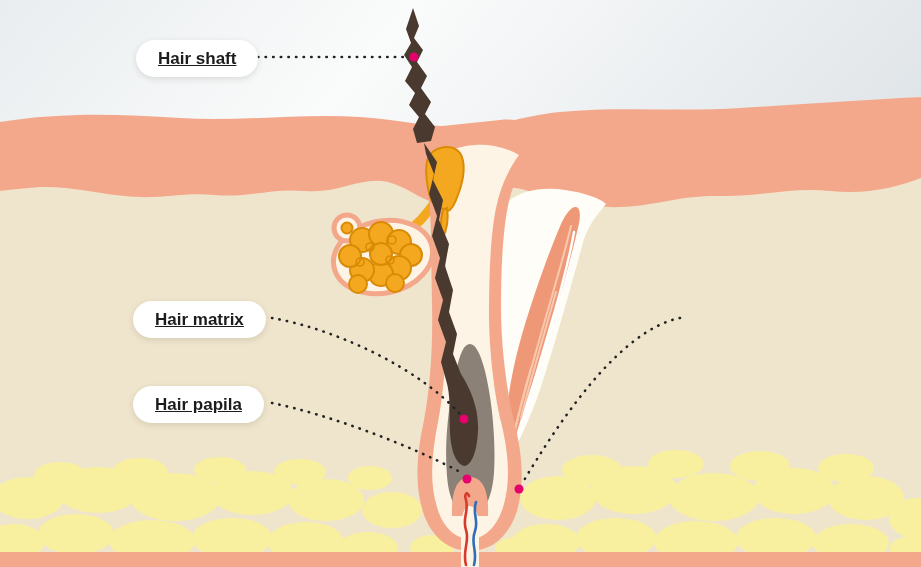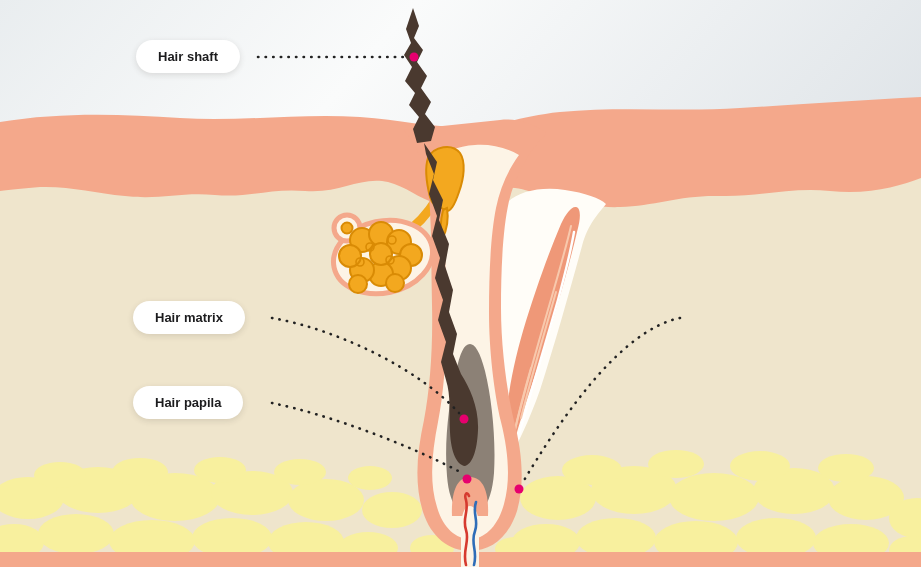--- a/index.html
+++ b/index.html
@@ -28,26 +28,27 @@
   .s-blue{fill:none;stroke:var(--vessel_blue);stroke-width:2.6;stroke-linecap:round;}
   .leader{fill:none;stroke:var(--leader);stroke-width:2.6;stroke-linecap:round;stroke-dasharray:0.4 7.2;}
   .dot{fill:var(--marker);}
   .halo{fill:var(--sheath);stroke:var(--epidermis);stroke-width:5;}
 
   .pill{
     position:absolute;
     background:var(--label_bg);
     color:var(--label_text);
     font-weight:bold;
-    font-size:13px;
+    font-size:17px;
     line-height:1;
     padding:10px 22px;
     border-radius:999px;
     box-shadow:0 2px 6px rgba(60,50,40,.14);
     white-space:nowrap;
+    text-decoration:underline;
   }
   .pill-hair-shaft  {left:136px;top:40px;}
   .pill-hair-matrix {left:133px;top:301px;}
   .pill-hair-papila {left:133px;top:386px;}
   .pill-hair-follicle{left:684px;top:301px;}
 </style>
 </head>
 <body>
 
 <div class="stage">

